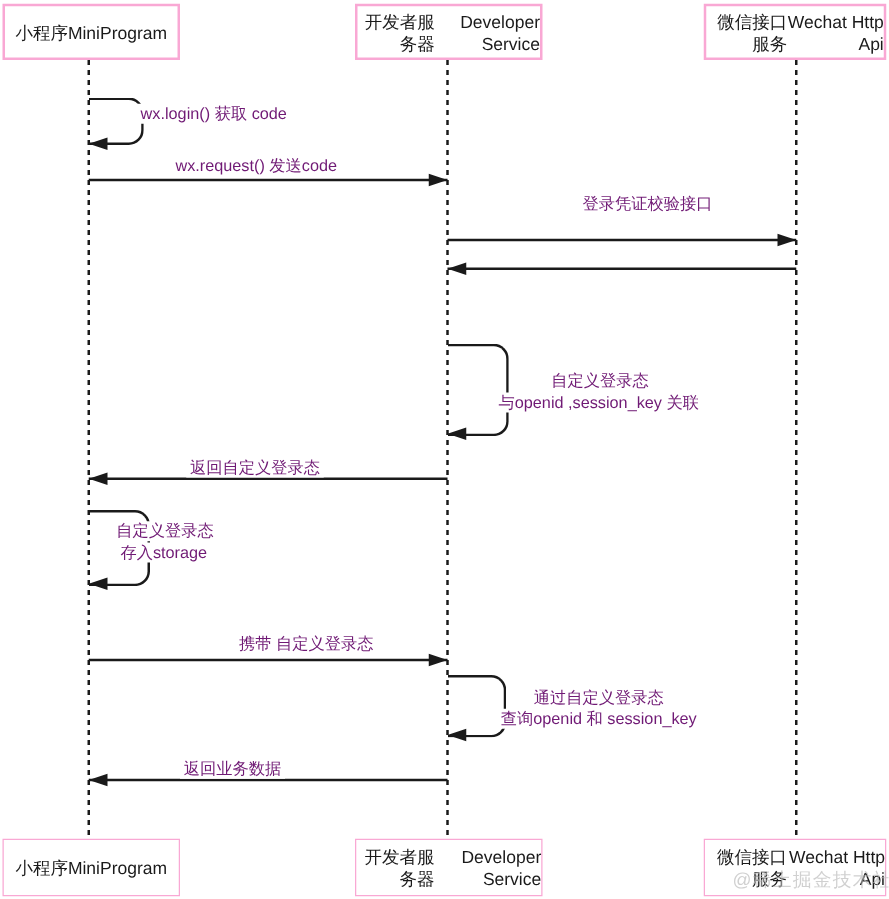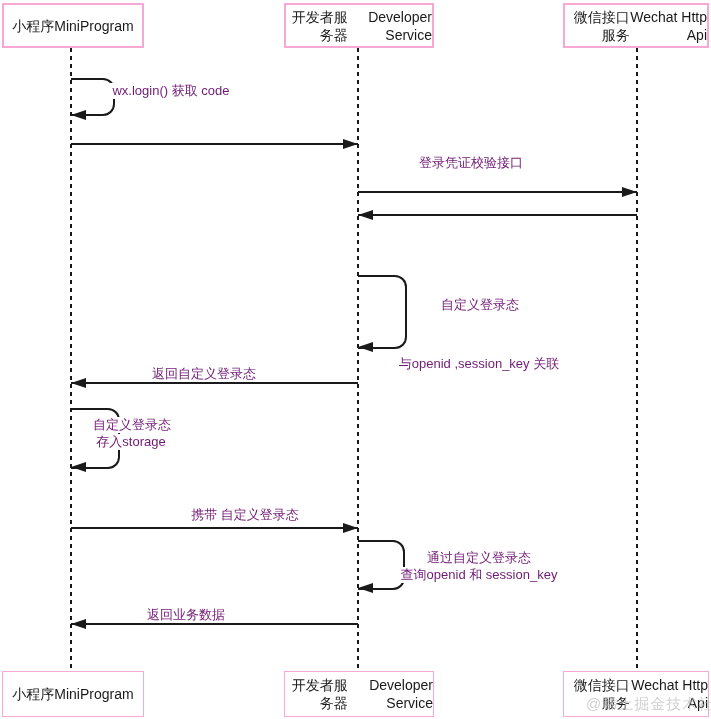--- a/index.html
+++ b/index.html
@@ -55,32 +55,33 @@
     <div>微信接口服务</div>
     <div>Wechat Http Api</div>
   </div>
 
   <div class="self-loop" style="left:71px;top:78px;width:44px;height:38px;"></div>
   <div class="arrowhead left" style="left:71px;top:110px;"></div>
   <div class="lbl" style="left:171px;top:83px;">wx.login() 获取 code</div>
 
   <div class="msg-line" style="left:71px;top:143px;width:287px;"></div>
   <div class="arrowhead right" style="left:343px;top:139px;"></div>
+  <div class="lbl" style="left:205px;top:125px;">wx.request() 发送code</div>
 
   <div class="msg-line" style="left:358px;top:191px;width:279px;"></div>
   <div class="arrowhead right" style="left:622px;top:187px;"></div>
-  <div class="lbl" style="left:471px;top:155px;">登录凭证校验接口</div>
+  <div class="lbl" style="left:518px;top:155px;">登录凭证校验接口</div>
 
   <div class="msg-line" style="left:358px;top:214px;width:279px;"></div>
   <div class="arrowhead left" style="left:358px;top:210px;"></div>
 
   <div class="self-loop" style="left:358px;top:275px;width:49px;height:74px;"></div>
   <div class="arrowhead left" style="left:358px;top:342px;"></div>
   <div class="lbl" style="left:480px;top:297px;">自定义登录态</div>
-  <div class="lbl" style="left:479px;top:314px;margin-top:42px;">与openid ,session_key 关联</div>
+  <div class="lbl" style="left:479px;top:314px;">与openid ,session_key 关联</div>
 
   <div class="msg-line" style="left:71px;top:382px;width:287px;"></div>
   <div class="arrowhead left" style="left:71px;top:378px;"></div>
   <div class="lbl" style="left:204px;top:366px;">返回自定义登录态</div>
 
   <div class="self-loop" style="left:71px;top:408px;width:49px;height:61px;"></div>
   <div class="arrowhead left" style="left:71px;top:462px;"></div>
   <div class="lbl" style="left:132px;top:417px;">自定义登录态</div>
   <div class="lbl" style="left:131px;top:434px;">存入storage</div>
 

